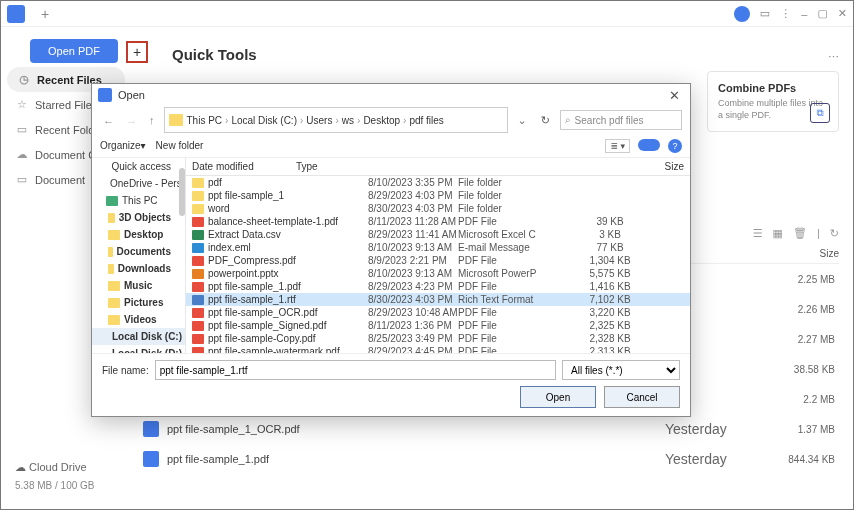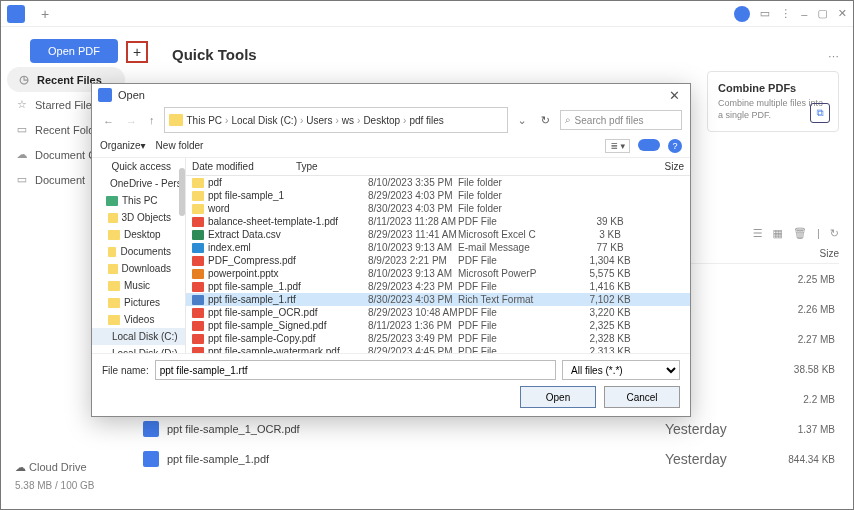--- a/index.html
+++ b/index.html
@@ -70,21 +70,21 @@
 .dlg-toolbar .right { margin-left: auto; display: flex; gap: 8px; color: #555; }
 .dlg-toolbar .right .view { border: 1px solid #ccc; padding: 1px 4px; cursor: pointer; font-size: 9px; }
 .dlg-toolbar .right .sw { width: 22px; height: 12px; background: #437BEB; border-radius: 6px; cursor: pointer; }
 .dlg-toolbar .right .help { width: 14px; height: 14px; border-radius: 50%; background: #437BEB; color: #fff; display: flex; align-items: center; justify-content: center; font-size: 9px; cursor: pointer; }
 
 .dlg-body { flex: 1; display: flex; overflow: hidden; }
 
 .nav-pane { width: 94px; border-right: 1px solid #e8e8e8; overflow: hidden; position: relative; }
 .nav-pane .scroll-thumb { position: absolute; right: 0; top: 10px; width: 6px; height: 48px; background: #ccc; border-radius: 3px; }
 .nav-pane .navitem { display: flex; align-items: center; gap: 4px; padding: 3px 14px; font-size: 10px; cursor: pointer; white-space: nowrap; overflow: hidden; }
-.nav-pane .navitem.indent { padding-left: 16px; }
+.nav-pane .navitem.indent { padding-left: 16px; font-weight: bold; }
 .nav-pane .navitem.sel { background: #e6eef7; }
 .nav-pane .navitem .ni { width: 12px; height: 10px; border-radius: 1px; }
 .nav-pane .folder-ic { background: #FAD96B; }
 .nav-pane .drive-ic { background: #bbb; }
 .nav-pane .star-ic { color: #5ab; }
 .nav-pane .od-ic { background: #2c8cd4; }
 .nav-pane .pc-ic { background: #4a7; }
 
 .file-pane { flex: 1; display: flex; flex-direction: column; }
 .fcols { display: flex; font-size: 10px; border-bottom: 1px solid #e6e6e6; padding: 3px 6px; color: #333; }

